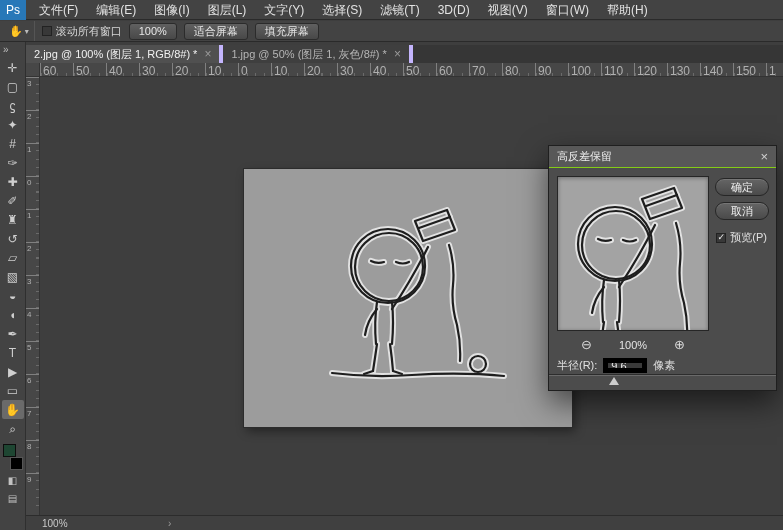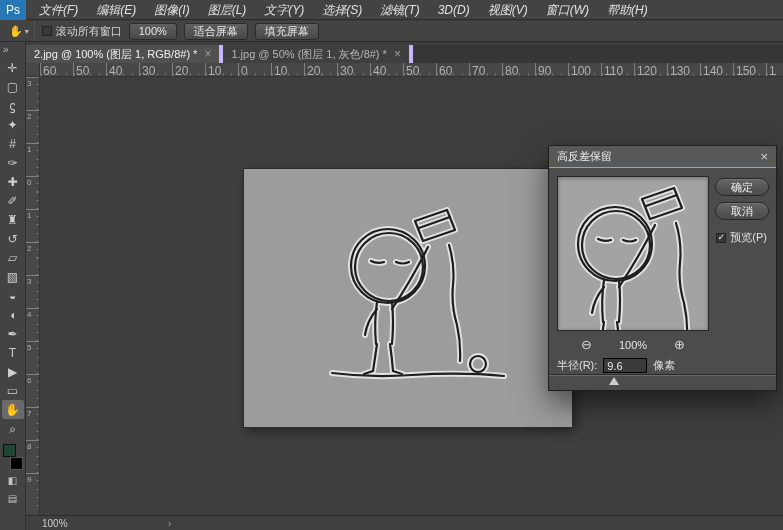--- a/index.html
+++ b/index.html
@@ -8,21 +8,21 @@
     position:relative; width:783px; height:530px; overflow:hidden;
     background:#3e3e3e; font-family:"Liberation Sans","DejaVu Sans",sans-serif;
     color:#d8d8d8; user-select:none;
   }
 
   
   .menubar { position:absolute; top:0; left:0; right:0; height:20px; background:#434343;
     border-bottom:1px solid #2a2a2a; display:flex; align-items:center; font-size:12px; color:#e2e2e2; z-index:6; }
   .logo { width:26px; height:20px; background:#2878b8; color:#ffffff; display:flex; align-items:center;
     justify-content:center; font-weight:normal; font-size:12px; margin-right:4px; }
-  .menu-item { padding:0 9px; line-height:20px; white-space:nowrap;font-style:italic; }
+  .menu-item { padding:0 9px; line-height:20px; white-space:nowrap; }
 
   
   .optionsbar { position:absolute; top:21px; left:0; right:0; height:21px; background:#434343;
     border-bottom:1px solid #2a2a2a; display:flex; align-items:center; gap:7px; font-size:11px;
     color:#d6d6d6; padding-left:4px; z-index:6; }
   .tool-thumb { display:flex; align-items:center; gap:2px; padding:0 5px; height:100%;
     border-right:1px solid #555; color:#e8e8e8; }
   .caret { font-size:8px; color:#bbb; }
   .checkbox { width:10px; height:10px; background:#383838; border:1px solid #222; display:inline-flex;
     align-items:center; justify-content:center; font-size:9px; line-height:9px; color:#f0f0f0; }
@@ -84,21 +84,21 @@
   .dialog-title { height:22px; background:#585858; border-bottom:1px solid #84cc16; display:flex;
     align-items:center; padding:0 8px; color:#ececec; }
   .dialog-close { margin-left:auto; color:#d0d0d0; font-size:13px; line-height:13px; }
   .preview-box { position:absolute; left:8px; top:30px; width:152px; height:155px; background:#a3a3a3;
     border:1px solid #262626; box-shadow:inset 0 1px 4px rgba(0,0,0,.35); overflow:hidden; }
   .zoom-row { position:absolute; left:8px; top:191px; width:152px; display:flex; align-items:center;
     justify-content:space-between; padding:0 24px; }
   .zoom-glyph { font-size:13px; color:#dadada; }
   .zoom-val { font-size:11px; color:#e4e4e4; }
   .radius-row { position:absolute; left:8px; top:212px; display:flex; align-items:center; gap:6px; }
-  .radius-input { width:44px; height:15px; background:#3a3a3a; border:1px solid #000000; color:#ececec;
+  .radius-input { width:44px; height:15px; background:#3a3a3a; border:5px solid #000000; color:#ececec;
     font-size:11px; padding:0 3px; font-family:"Liberation Sans","DejaVu Sans",sans-serif; }
   .slider-track { position:absolute; left:0; right:0; top:228px; height:2px; background:#2d2d2d;
     border-bottom:1px solid #6a6a6a; }
   .slider-thumb { position:absolute; left:60px; top:231px; width:0; height:0;
     border-left:5px solid transparent; border-right:5px solid transparent; border-bottom:8px solid #cdcdcd; }
   .dialog-btn { position:absolute; right:7px; width:54px; height:18px; border-radius:9px;
     background:linear-gradient(#656565,#4a4a4a); border:1px solid #262626; color:#efefef;
     display:flex; align-items:center; justify-content:center; box-shadow:inset 0 1px 0 rgba(255,255,255,.12); }
   .btn-ok { top:32px; } .btn-cancel { top:56px; }
   .preview-check-row { position:absolute; right:9px; top:84px; display:flex; align-items:center; gap:4px; }

